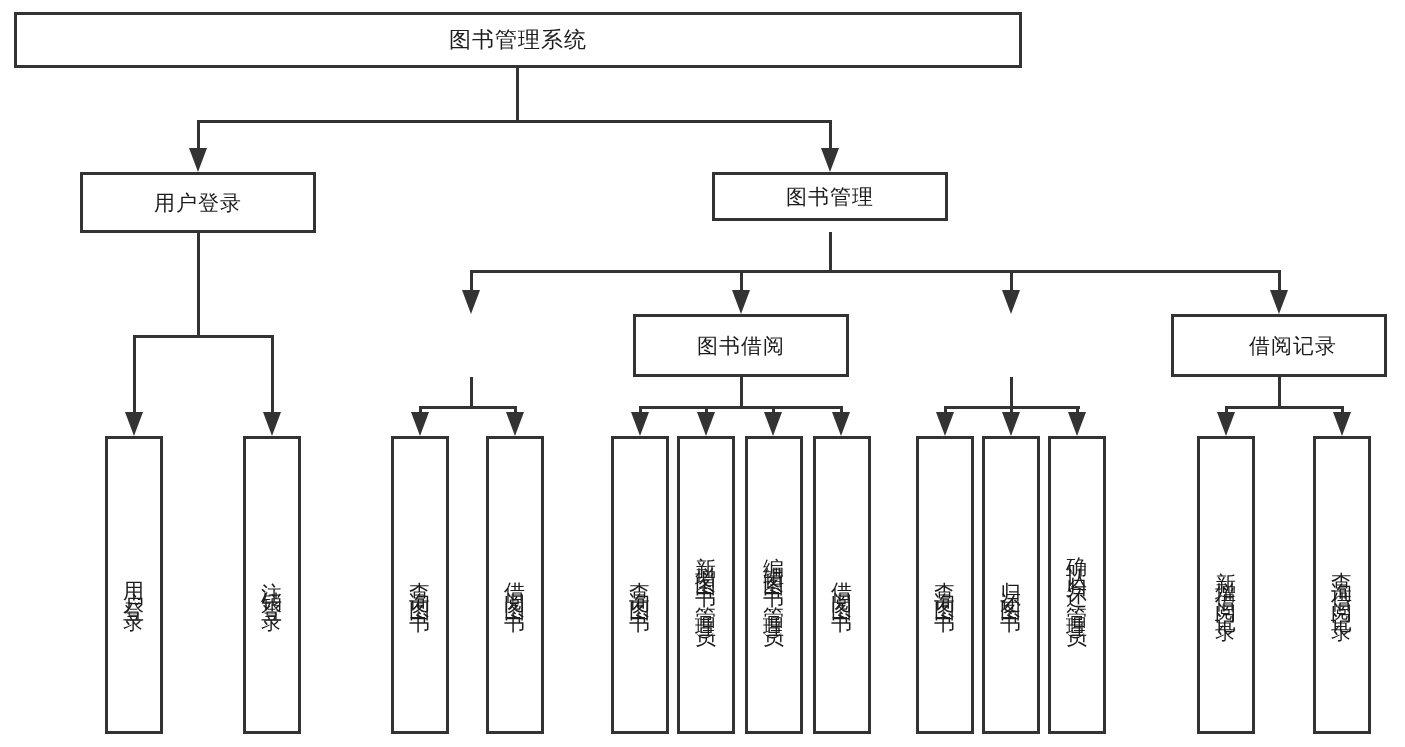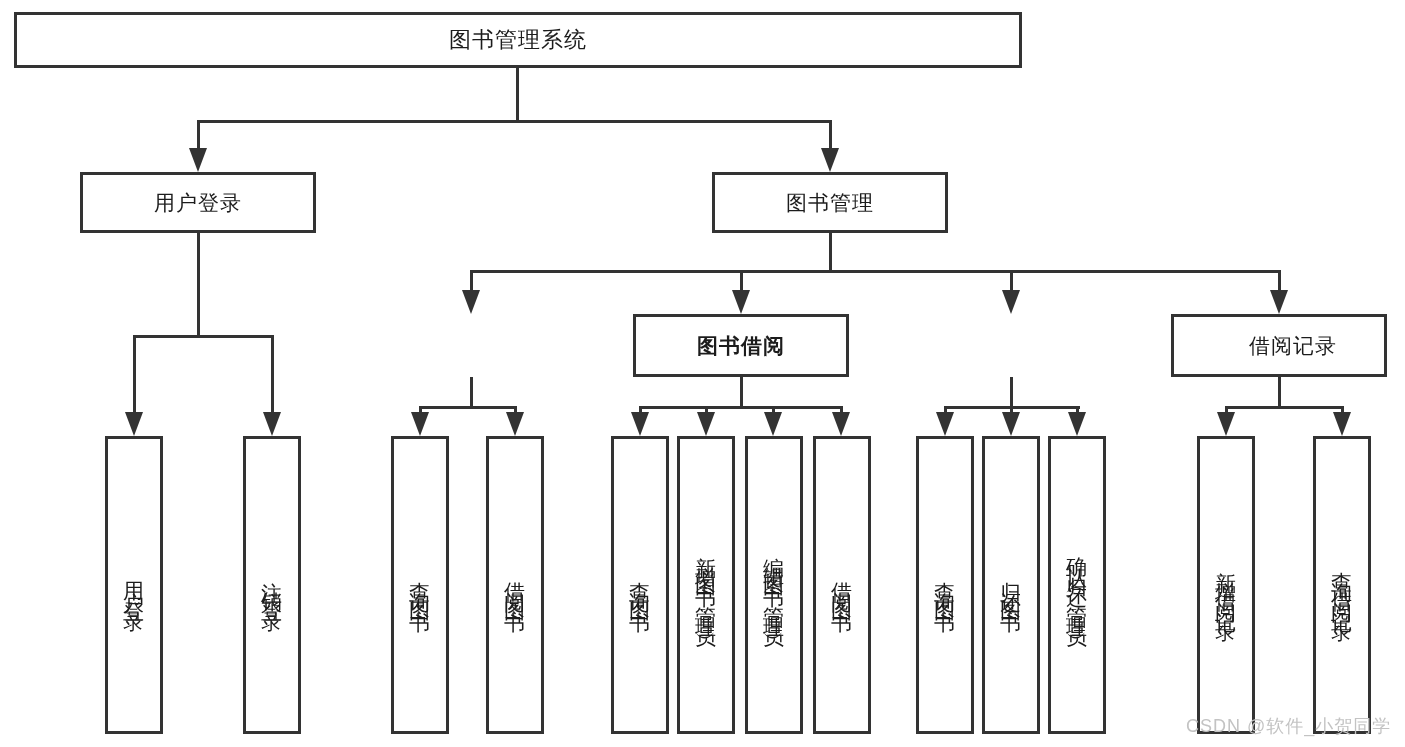--- a/index.html
+++ b/index.html
@@ -33,21 +33,21 @@
   <div class="vline" style="left:516px;top:68px;height:52px;"></div>
   <div class="hline" style="left:197px;top:120px;width:634px;"></div>
   <div class="vline" style="left:197px;top:120px;height:30px;"></div>
   <div class="vline" style="left:829px;top:120px;height:30px;"></div>
   <div class="arr" style="left:189px;top:148px;"></div>
   <div class="arr" style="left:821px;top:148px;"></div>
 
   <div class="node node-h" style="left:80px;top:172px;width:236px;height:61px;">
     <span>用户登录</span>
   </div>
-  <div class="node node-h" style="left:712px;top:172px;width:236px;height:61px;">
+  <div class="node node-h" style="left:712px;top:172px;width:236px;height:49px;">
     <span>图书管理</span>
   </div>
 
   <div class="vline" style="left:197px;top:232px;height:105px;"></div>
   <div class="hline" style="left:133px;top:335px;width:141px;"></div>
   <div class="vline" style="left:133px;top:335px;height:79px;"></div>
   <div class="vline" style="left:271px;top:335px;height:79px;"></div>
   <div class="arr" style="left:125px;top:412px;"></div>
   <div class="arr" style="left:263px;top:412px;"></div>
 
@@ -55,21 +55,21 @@
   <div class="hline" style="left:470px;top:270px;width:811px;"></div>
   <div class="vline" style="left:470px;top:270px;height:22px;"></div>
   <div class="vline" style="left:740px;top:270px;height:22px;"></div>
   <div class="vline" style="left:1010px;top:270px;height:22px;"></div>
   <div class="vline" style="left:1278px;top:270px;height:22px;"></div>
   <div class="arr" style="left:462px;top:290px;"></div>
   <div class="arr" style="left:732px;top:290px;"></div>
   <div class="arr" style="left:1002px;top:290px;"></div>
   <div class="arr" style="left:1270px;top:290px;"></div>
 
-  <div class="node node-h" style="left:633px;top:314px;width:216px;height:63px;font-weight:bold;">
+  <div class="node node-h" style="left:633px;top:314px;width:216px;height:63px;">
     <span>图书借阅</span>
   </div>
   <div class="node node-h" style="left:1171px;top:314px;width:216px;height:63px;padding-left:28px;">
     <span>借阅记录</span>
   </div>
 
   <div class="vline" style="left:470px;top:377px;height:32px;"></div>
   <div class="hline" style="left:419px;top:406px;width:98px;"></div>
   <div class="vline" style="left:419px;top:406px;height:8px;"></div>
   <div class="vline" style="left:514px;top:406px;height:8px;"></div>
@@ -140,15 +140,14 @@
     <span class="vtext">确认归还（管理员）</span>
   </div>
 
   <div class="node" style="left:1197px;top:436px;width:58px;height:298px;">
     <span class="vtext">新增借阅记录</span>
   </div>
   <div class="node" style="left:1313px;top:436px;width:58px;height:298px;">
     <span class="vtext">查询借阅记录</span>
   </div>
 
-  <div class="watermark">CSDN @软件_小贺同学</div>
 
 </div>
 
 </body></html>

